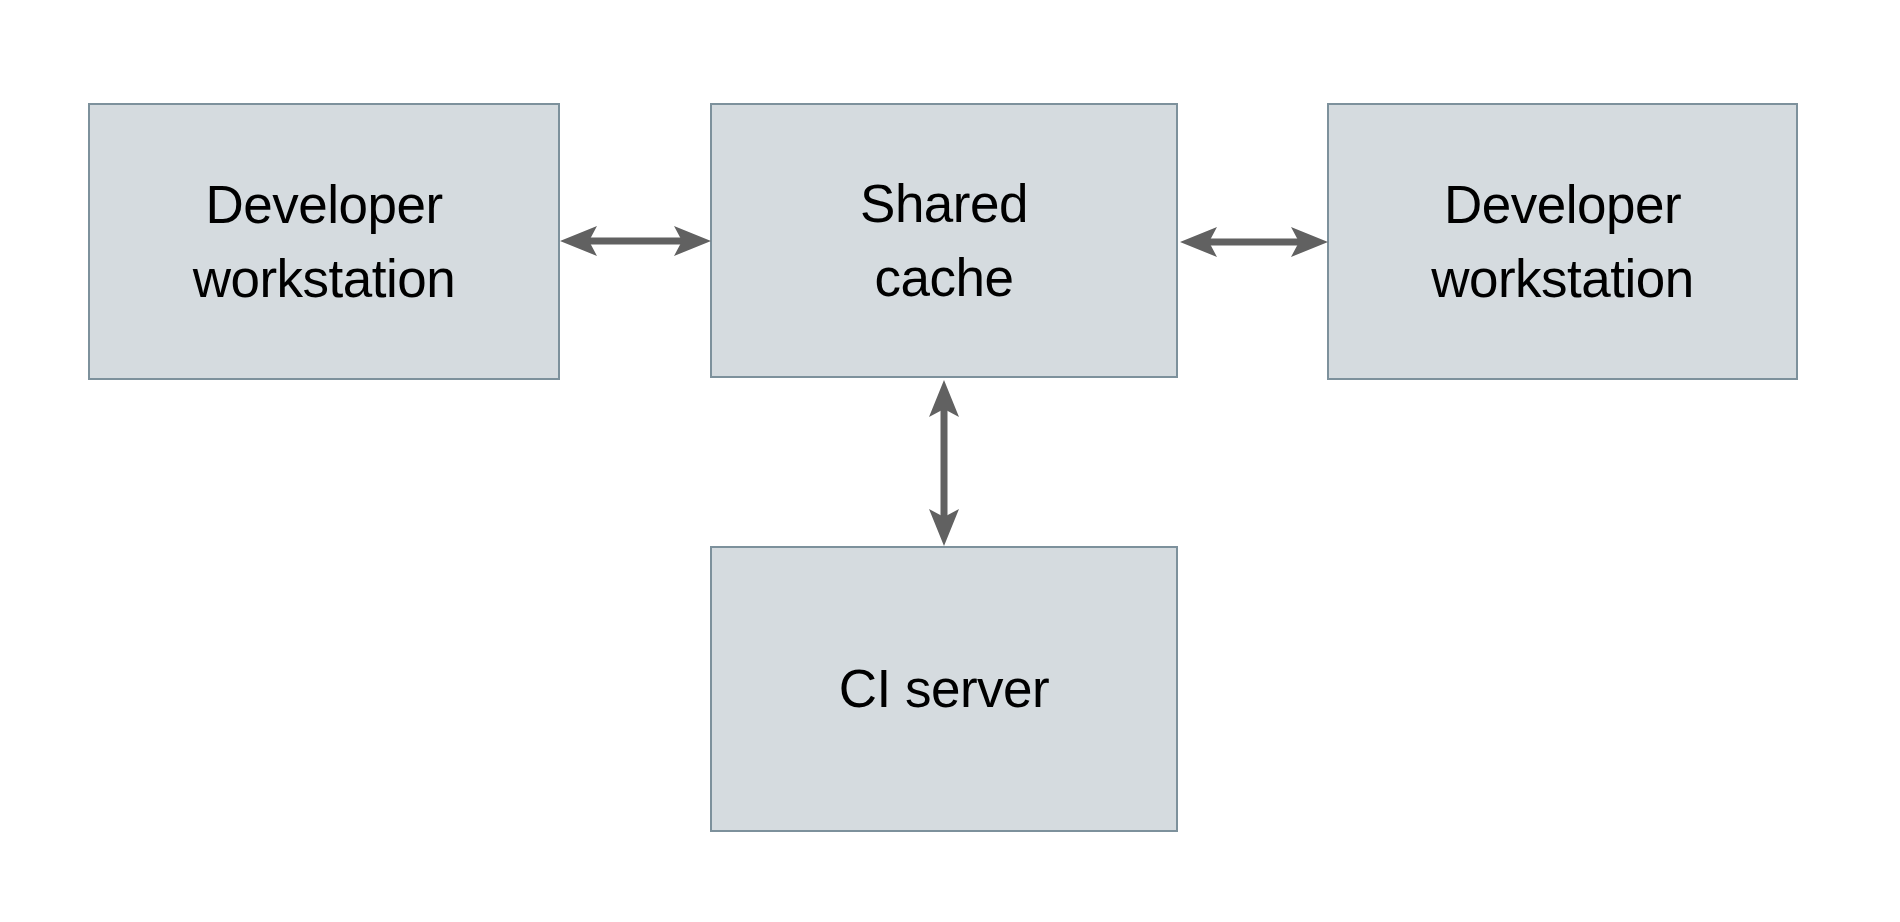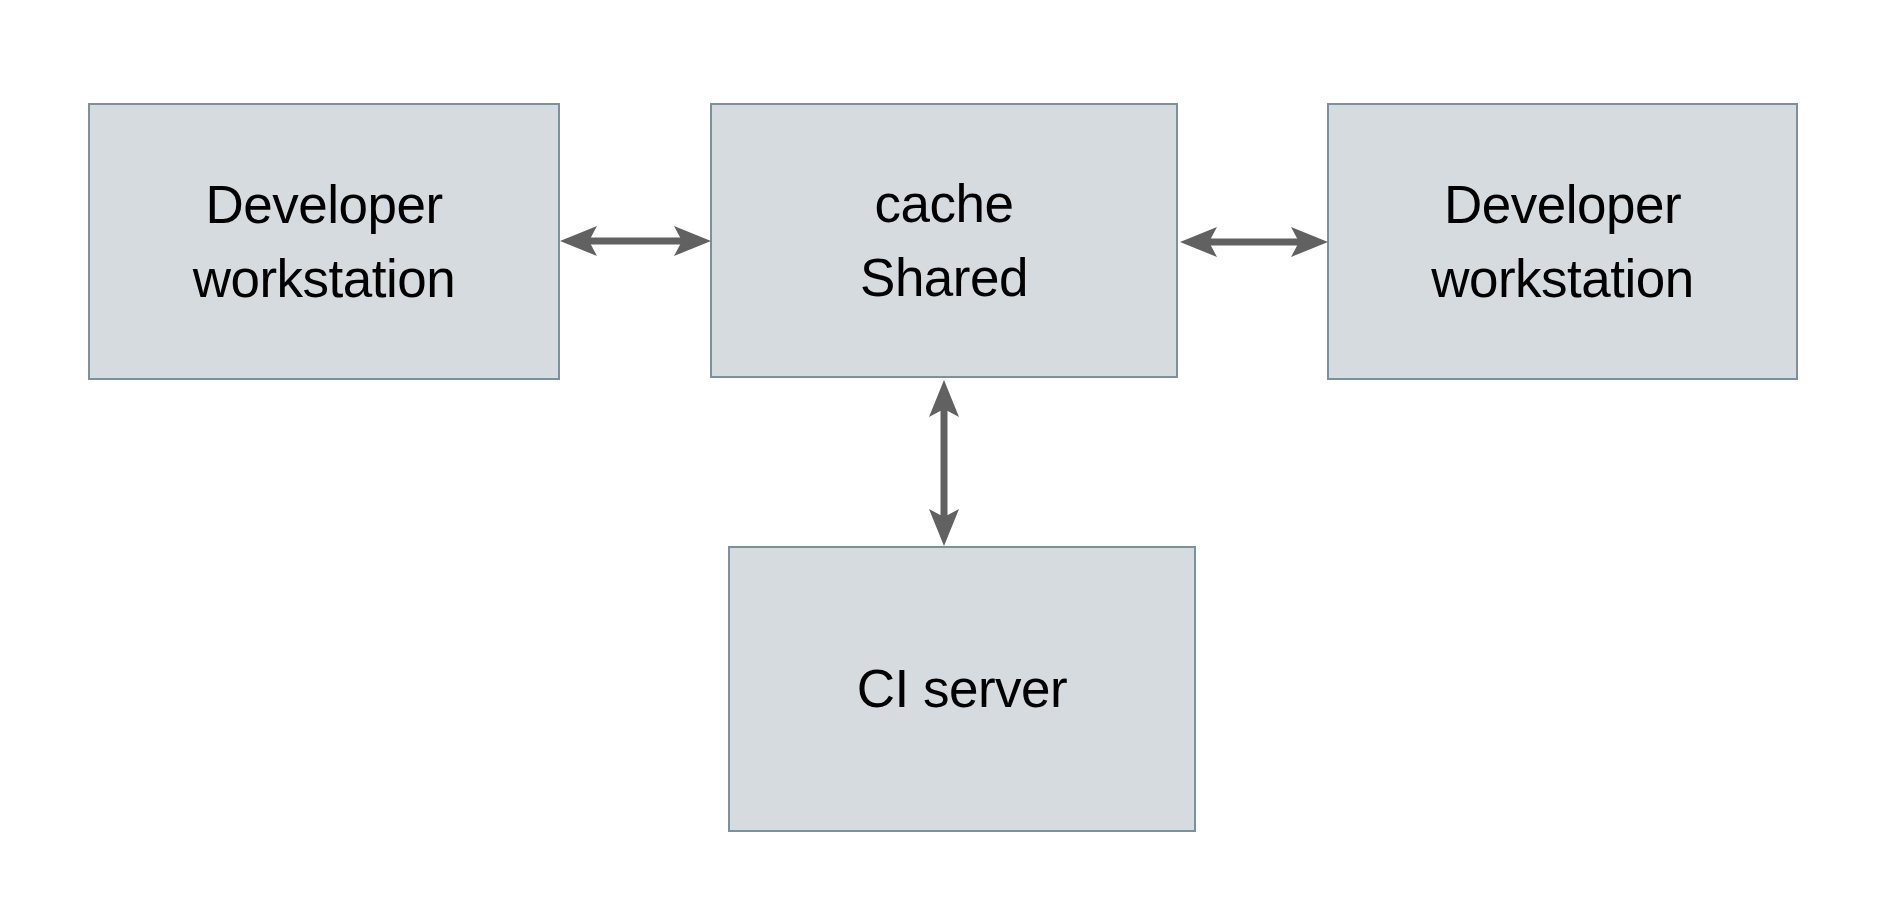--- a/index.html
+++ b/index.html
@@ -36,21 +36,21 @@
     font-size: 53px;
     line-height: 1.38;
     font-weight: 400;
     letter-spacing: -0.5px;
   }
   .node-label span { display: block; }
 
   #node-dev-left   { left: 88px;   top: 103px; width: 472px; height: 277px; }
   #node-cache      { left: 710px;  top: 103px; width: 468px; height: 275px; }
   #node-dev-right  { left: 1327px; top: 103px; width: 471px; height: 277px; }
-  #node-ci         { left: 710px;  top: 546px; width: 468px; height: 286px; margin-left: 18px; }
+  #node-ci         { left: 710px;  top: 546px; width: 468px; height: 286px; }
 
   .connector { position: absolute; }
   #arrow-left  { left: 560px;  top: 226px; }
   #arrow-right { left: 1180px; top: 227px; }
   #arrow-down  { left: 929px;  top: 380px; }
 
   .arrow-line { stroke: var(--arrow-color); stroke-width: 7; fill: none; }
   .arrow-head { fill: var(--arrow-color); stroke: none; }
 </style>
 </head>
@@ -60,22 +60,22 @@
 
   <div class="node" id="node-dev-left">
     <div class="node-label">
       <span>Developer</span>
       <span>workstation</span>
     </div>
   </div>
 
   <div class="node" id="node-cache">
     <div class="node-label">
+      <span>Shared</span>
       <span>cache</span>
-      <span>Shared</span>
     </div>
   </div>
 
   <div class="node" id="node-dev-right">
     <div class="node-label">
       <span>Developer</span>
       <span>workstation</span>
     </div>
   </div>
 

